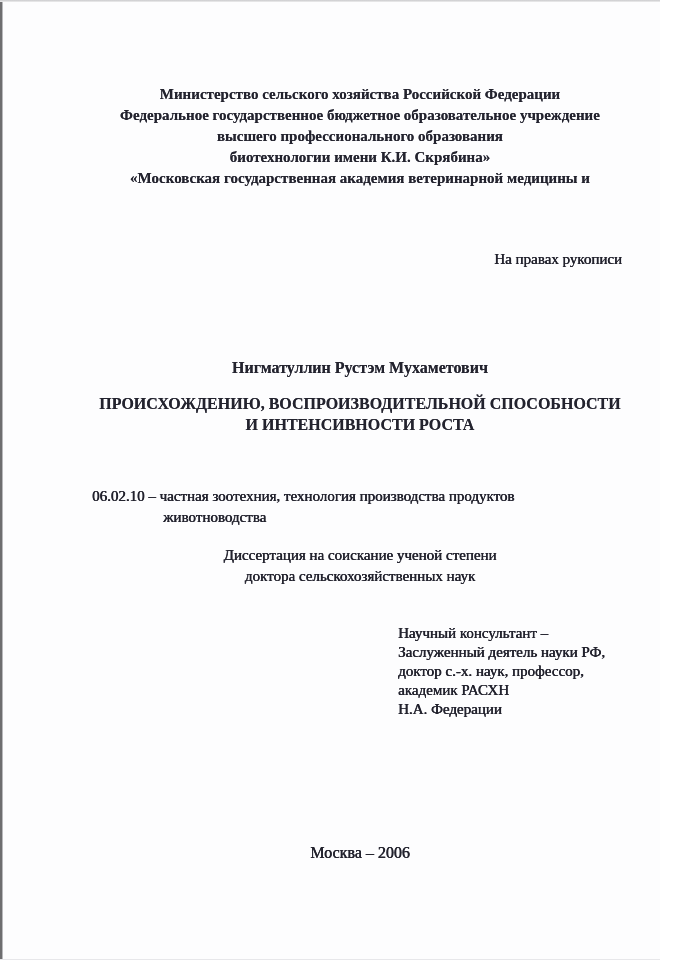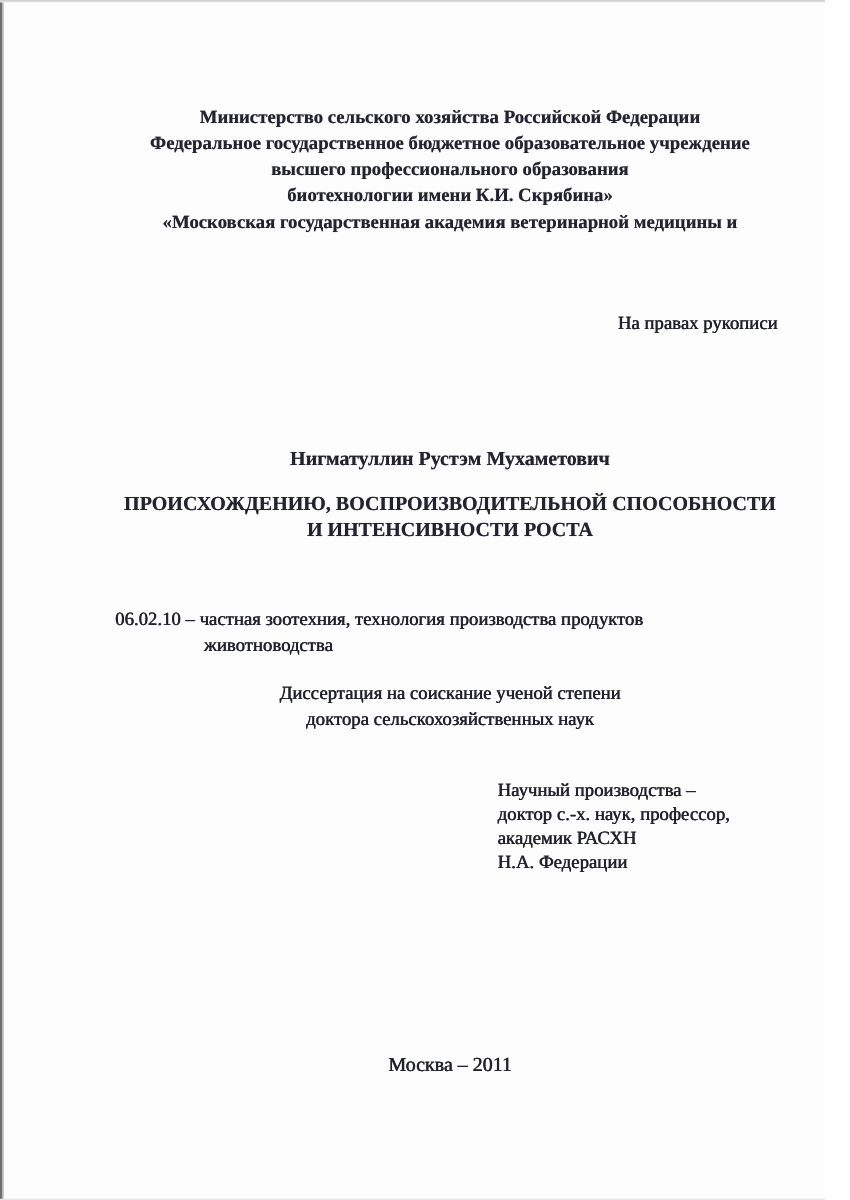--- a/index.html
+++ b/index.html
@@ -106,21 +106,22 @@
     <div class="line">06.02.10 – частная зоотехния, технология производства продуктов</div>
     <div class="line cont">животноводства</div>
   </div>
 
   <div class="centered-col degree thicken">
     <div class="line">Диссертация на соискание ученой степени</div>
     <div class="line">доктора сельскохозяйственных наук</div>
   </div>
 
   <div class="consultant thicken">
-    <div class="line">Научный производства –</div>
+    <div class="line">Научный консультант –</div>
+    <div class="line">Заслуженный деятель науки РФ,</div>
     <div class="line">доктор с.-х. наук, профессор,</div>
     <div class="line">академик РАСХН</div>
     <div class="line">Н.А. Федерации</div>
   </div>
 
-  <div class="centered-col footer-cityyear thicken">Москва – 2011</div>
+  <div class="centered-col footer-cityyear thicken">Москва – 2006</div>
 
 </div>
 
 </body></html>

